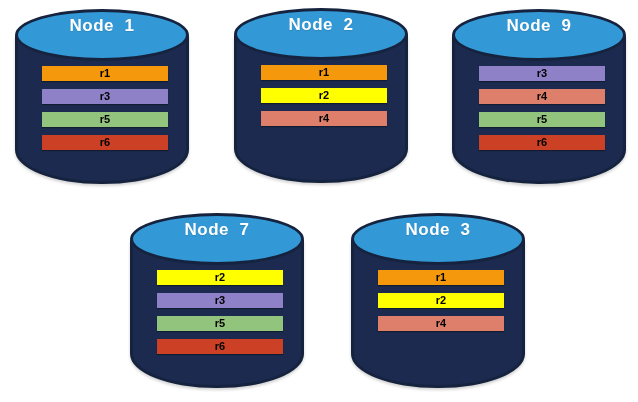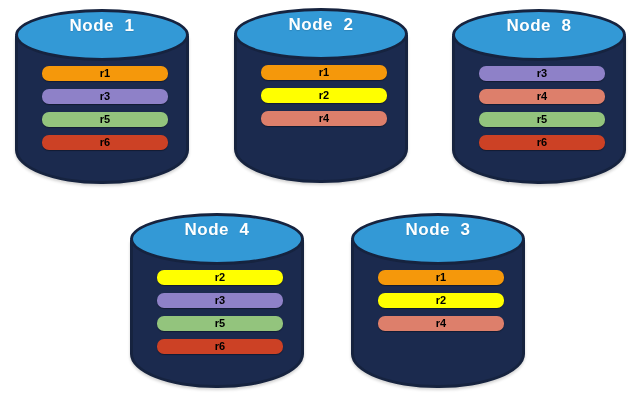--- a/index.html
+++ b/index.html
@@ -82,21 +82,21 @@
   .replica-list {
     position: absolute;
     left: 30px;
     top: 62px;
     width: 126px;
   }
   .replica-bar {
     position: relative;
     height: 15px;
     margin-bottom: 8px;
-    border-radius: 7px;
+    border-radius: 0;
     text-align: center;
     line-height: 15px;
     font-size: 11px;
     font-weight: bold;
     color: #000000;
     box-shadow: 0 1px 1px rgba(0,0,0,0.35);
   }
 </style>
 </head>
 <body>
@@ -119,32 +119,32 @@
       <div class="cyl-top-label">Node  2</div>
       <div class="replica-list">
         <div class="replica-bar" style="background: rgb(245, 152, 11);">r1</div>
         <div class="replica-bar" style="background: rgb(255, 255, 0);">r2</div>
         <div class="replica-bar" style="background: rgb(221, 127, 107);">r4</div>
       </div>
     </div>
     <div class="node" style="left: 449px; top: 4px;">
       <div class="cyl-body"></div>
       <div class="cyl-top"></div>
-      <div class="cyl-top-label">Node  8</div>
+      <div class="cyl-top-label">Node  9</div>
       <div class="replica-list">
         <div class="replica-bar" style="background: rgb(142, 129, 200);">r3</div>
         <div class="replica-bar" style="background: rgb(221, 127, 107);">r4</div>
         <div class="replica-bar" style="background: rgb(147, 196, 125);">r5</div>
         <div class="replica-bar" style="background: rgb(204, 65, 37);">r6</div>
       </div>
     </div>
     <div class="node" style="left: 127px; top: 208px;">
       <div class="cyl-body"></div>
       <div class="cyl-top"></div>
-      <div class="cyl-top-label">Node  4</div>
+      <div class="cyl-top-label">Node  7</div>
       <div class="replica-list">
         <div class="replica-bar" style="background: rgb(255, 255, 0);">r2</div>
         <div class="replica-bar" style="background: rgb(142, 129, 200);">r3</div>
         <div class="replica-bar" style="background: rgb(147, 196, 125);">r5</div>
         <div class="replica-bar" style="background: rgb(204, 65, 37);">r6</div>
       </div>
     </div>
     <div class="node" style="left: 348px; top: 208px;">
       <div class="cyl-body"></div>
       <div class="cyl-top"></div>

